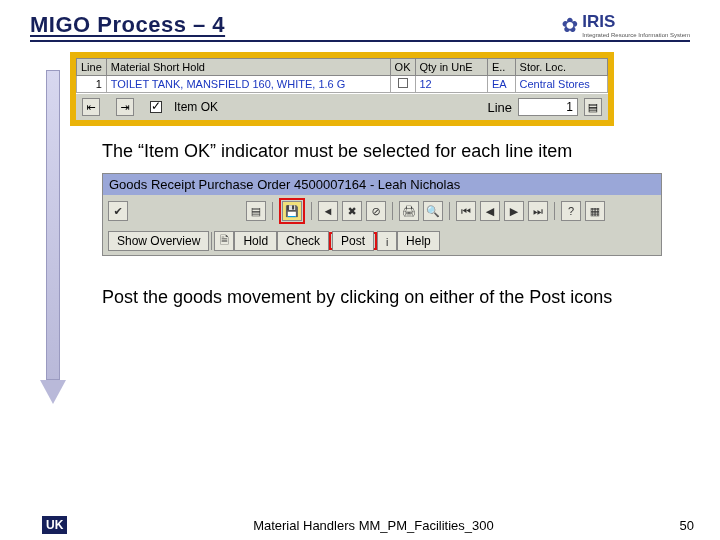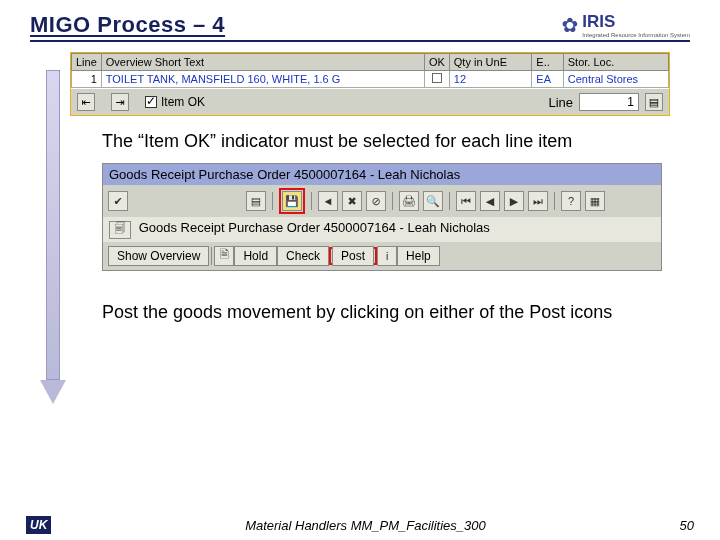--- a/index.html
+++ b/index.html
@@ -47,23 +47,23 @@
   }
   .logo-sub {
     font-size: 6px;
     color: #555;
     line-height: 1;
     display: block;
   }
 
   
   .shot1 {
-    border: 1px solid #eab308;
+    border: 6px solid #eab308;
     margin-left: 40px;
-    width: 600px;
+    width: 544px;
     background: #fff;
   }
   .tbl {
     width: 100%;
     border-collapse: collapse;
     font-size: 11px;
   }
   .tbl th {
     background: #d0d2c8;
     border: 1px solid #888;
@@ -90,21 +90,21 @@
     background:#d0d2c8;
     padding:4px 6px;
     border-top:1px solid #fff;
     font-size:13px;
   }
   .ico16 {
     width:18px;height:18px;border:1px solid #888;background:#e6e6dc;
     display:inline-flex;align-items:center;justify-content:center;font-size:11px;
   }
   .itemok-check {
-    display:inline-flex;align-items:center;gap:4px;font-size:12px;
+    display:inline-flex;align-items:center;gap:12px;font-size:12px;
   }
   .itemok-check .box {
     width:12px;height:12px;border:1px solid #333;background:#fff;position:relative;
   }
   .itemok-check .box::after{
     content:"✓";position:absolute;top:-3px;left:0;font-size:12px;color:#000;
   }
   .linefield {
     display:inline-flex;align-items:center;gap:6px;font-size:13px;margin-left:auto;
   }
@@ -172,23 +172,23 @@
     background:linear-gradient(#d7d7ef,#b9b9d9);
     border:1px solid #9a9ac0;
   }
   .arrow .head{
     width:0;height:0;border-left:13px solid transparent;border-right:13px solid transparent;
     border-top:24px solid #b9b9d9;margin:0 auto;
   }
 
   
   .footer{
-    position:absolute;left:0;right:0;bottom:6px;
+    position:absolute;left:16px;right:0;bottom:6px;
     display:flex;align-items:center;justify-content:space-between;
-    padding:0 26px;font-size:13px;color:#000;font-style:italic;
+    padding:0 26px;font-size:13px;color:#000;
   }
   .uk-badge{
     display:flex;align-items:center;gap:6px;font-size:9px;color:#fff;
   }
   .uk-mark{
     background:#16205a;color:#fff;font-weight:bold;padding:2px 4px;font-size:12px;
   }
   .uk-bar{
     background:#16205a;padding:2px 6px;font-size:8px;letter-spacing:.5px;
   }
@@ -207,21 +207,21 @@
 Information System</span>
       </span>
     </div>
   </div>
 
   <div class="shot1">
     <table class="tbl">
       <tbody>
           <tr>
         <th>Line</th>
-        <th>Overview Short Text</th>
+        <th>Material Short Hold</th>
         <th>OK</th>
         <th>Qty in UnE</th>
         <th>E..</th>
         <th>Stor. Loc.</th>
       </tr>
       <tr>
         <td class="rownum">1</td>
         <td>TOILET TANK, MANSFIELD 160, WHITE, 1.6 G</td>
         <td class="chkcell"><span class="chk"></span></td>
         <td>12</td>
@@ -266,24 +266,20 @@
       <span class="tb-btn">🔍</span>
       <span class="tb-sep"></span>
       <span class="tb-btn">⏮</span>
       <span class="tb-btn">◀</span>
       <span class="tb-btn">▶</span>
       <span class="tb-btn">⏭</span>
       <span class="tb-sep"></span>
       <span class="tb-btn">?</span>
       <span class="tb-btn">▦</span>
     </div>
-    <div class="blueheader" style="background:#e7e7de;color:#000;">
-      <span class="tb-btn" style="width:22px;height:18px;margin-right:4px;">🗐</span>
-      <span>Goods Receipt Purchase Order 4500007164 - Leah Nicholas</span>
-    </div>
     <div class="subbar">
       <span class="btn3d">Show Overview</span>
       <span class="tb-sep"></span>
       <span class="tb-btn">🗎</span>
       <span class="btn3d">Hold</span>
       <span class="btn3d">Check</span>
       <span class="highlight-post">
         <span class="btn3d">Post</span>
       </span>
       <span class="tb-btn">ℹ</span>

